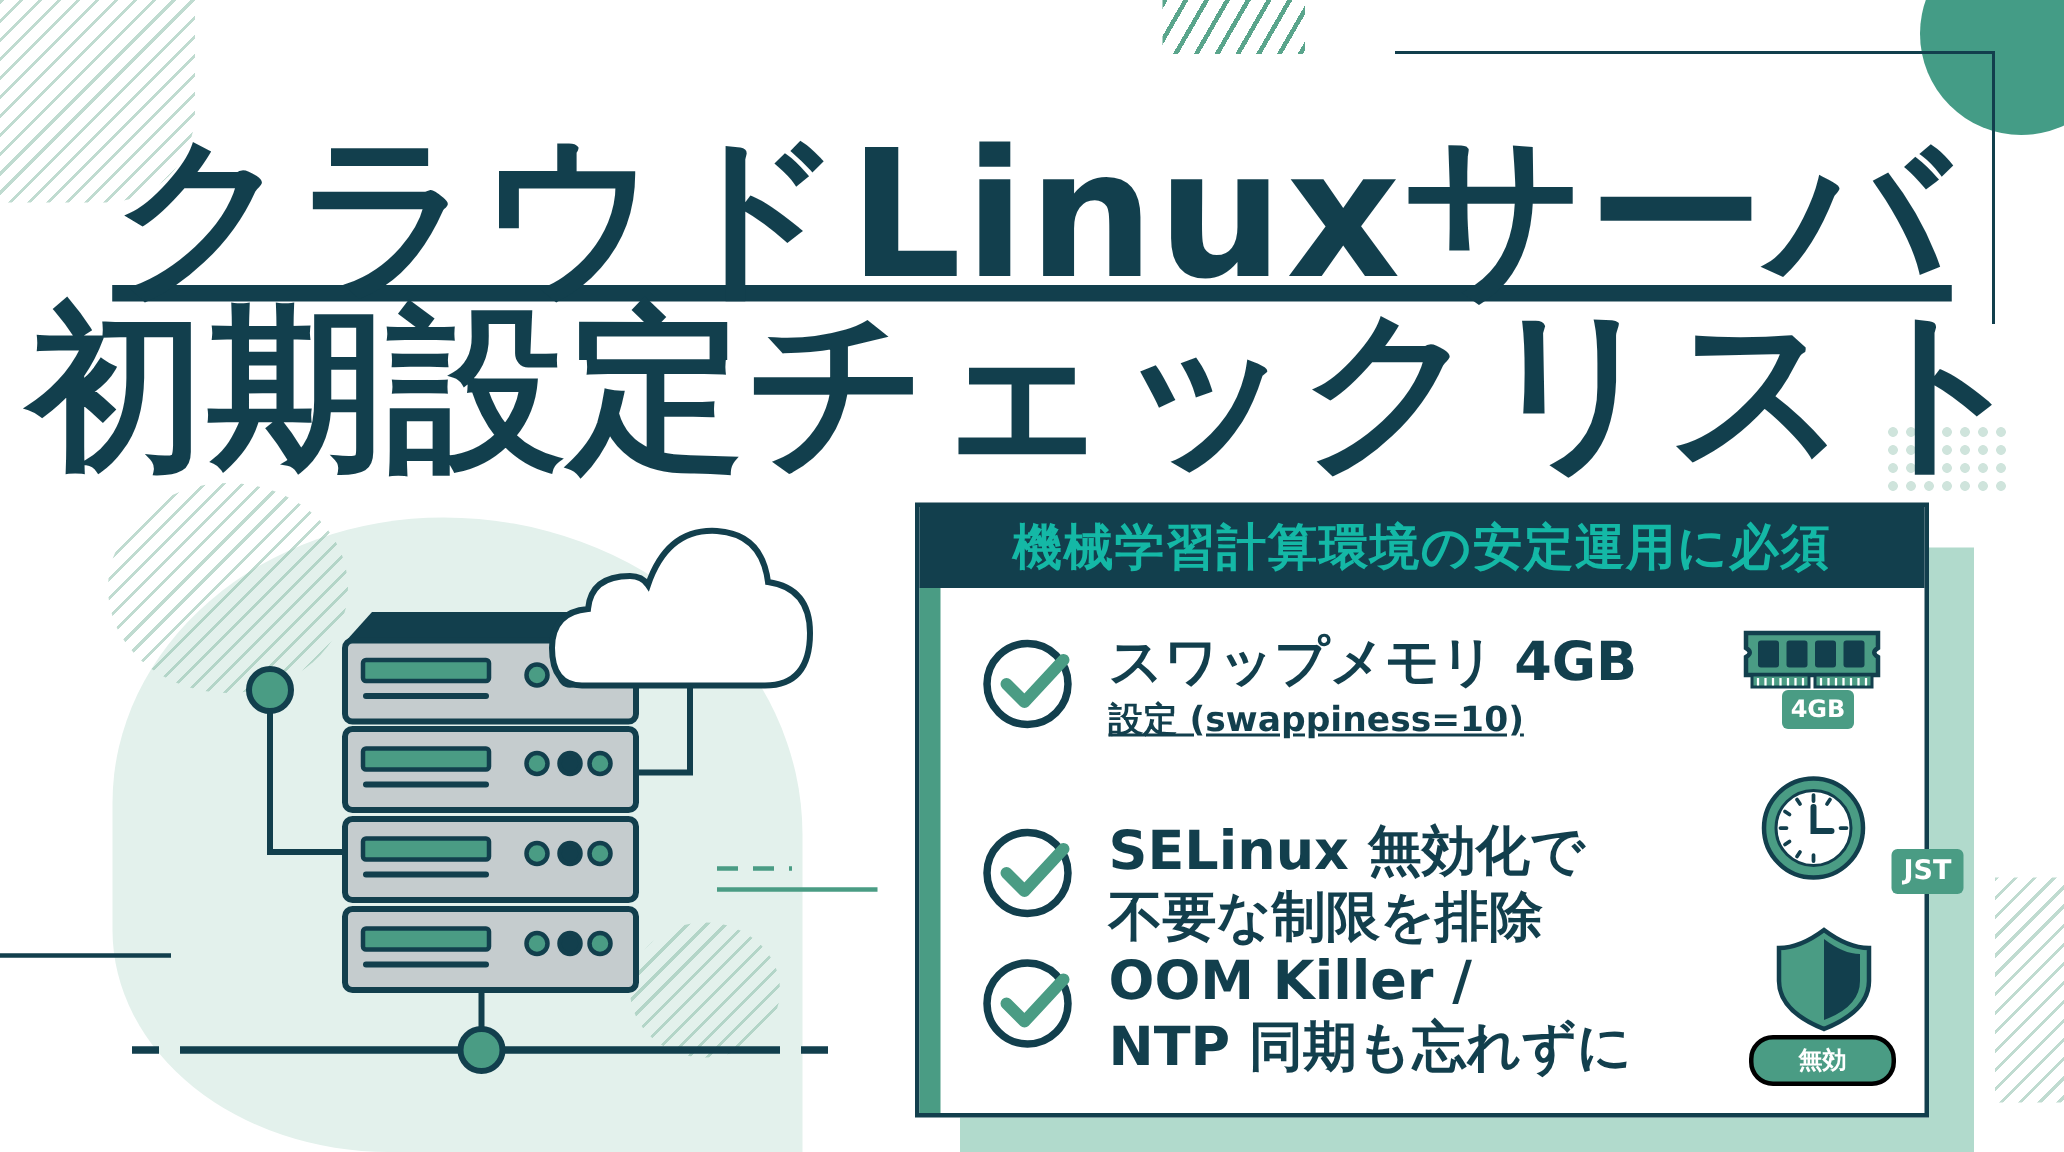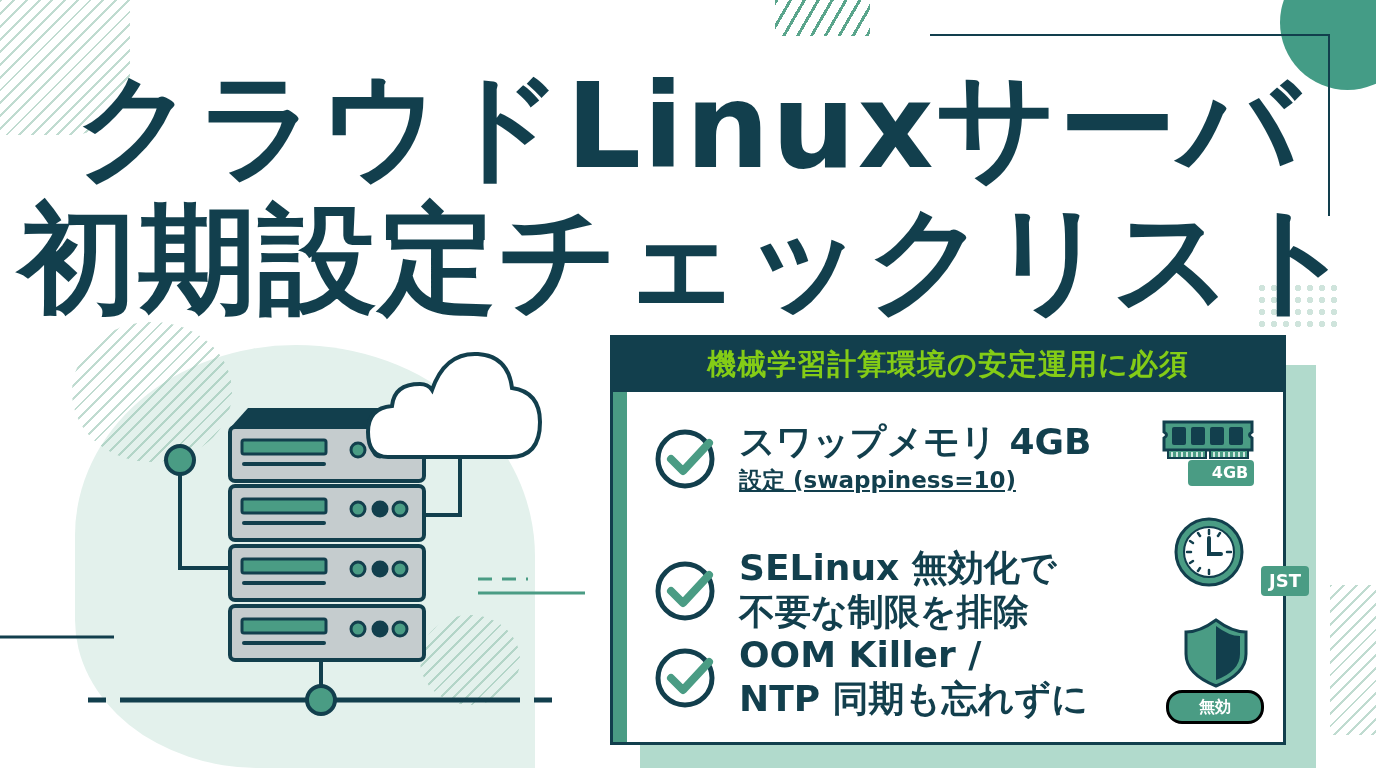--- a/index.html
+++ b/index.html
@@ -27,25 +27,25 @@
     color: #123f4d; line-height: 1;
   }
   
   .card-shadow { left: 640px; top: 365px; width: 676px; height: 403px; background: #b1dacc; }
   .card {
     left: 610px; top: 335px; width: 676px; height: 410px;
     background: #ffffff; border: 3px solid #123f4d; box-sizing: border-box;
   }
   .card-header {
     position: absolute; left: 0; top: 0; right: 0; height: 54px;
-    background: #123f4d; color: #84cc16; font-weight: bold; font-size: 29px;
+    background: #123f4d; color: #14b8a6; font-weight: bold; font-size: 33px;
     display: flex; align-items: center; justify-content: center; letter-spacing: 1px;
   }
   .card-accent { position: absolute; left: 0; top: 54px; bottom: 0; width: 14px; background: #4a9c84; }
-  .item { position: absolute; left: 40px; display: flex; align-items: center; }
+  .item { position: absolute; left: 40px; display: flex; align-items: flex-start; }
   .check { width: 70px; height: 70px; flex: 0 0 70px; }
   .item-text { margin-left: 16px; font-weight: bold; color: #123f4d; }
   .item-main { font-size: 36px; line-height: 44px; white-space: nowrap; }
   .item-sub { font-size: 23px; line-height: 32px; text-decoration: underline; }
   .item-icon { position: absolute; }
   .chip {
     position: absolute; background: #4a9c84; color: #fff; font-weight: bold;
     font-size: 16px; border-radius: 4px; text-align: center;
   }
 </style>
@@ -57,21 +57,21 @@
 <div class="abs" style="left:1280px;top:-45px;width:135px;height:135px;border-radius:50%;background:#449c86;"></div>
 <div class="abs" style="left:930px;top:34px;width:400px;height:2px;background:#123f4d;"></div>
 <div class="abs" style="left:1328px;top:34px;width:2px;height:182px;background:#123f4d;"></div>
 <div class="abs dots" style="left:1256px;top:282px;width:84px;height:48px;"></div>
 <div class="abs hatch" style="left:1330px;top:585px;width:46px;height:150px;"></div>
 
 <div class="abs" style="left:75px;top:345px;width:460px;height:423px;background:#e3f1ec;border-radius:48% 52% 10% 40% / 45% 50% 0 35%;"></div>
 <div class="abs hatch" style="left:72px;top:322px;width:160px;height:140px;border-radius:50%;"></div>
 <div class="abs hatch" style="left:420px;top:615px;width:100px;height:90px;border-radius:50%;"></div>
 
-<div class="title-line" style="top:67px;">クラウドLinuxサーバ</div>
+<div class="title-line" style="top:84px;text-decoration:underline;">クラウドLinuxサーバ</div>
 <div class="title-line" style="top:200px;">初期設定チェックリスト</div>
 
 <svg class="abs" style="left:0;top:330px;" width="600" height="420" viewBox="0 330 600 420">
 
   <line x1="0" y1="637" x2="114" y2="637" stroke="#123f4d" stroke-width="3"></line>
   <line x1="0" y1="646" x2="54" y2="646" stroke="#123f4d" stroke-width="3" opacity="0"></line>
   <line x1="478" y1="579" x2="528" y2="579" stroke="#4a9c84" stroke-width="3" stroke-dasharray="14 10"></line>
   <line x1="478" y1="593" x2="585" y2="593" stroke="#4a9c84" stroke-width="3"></line>
 
   <line x1="88" y1="700" x2="560" y2="700" stroke="#123f4d" stroke-width="5" stroke-dasharray="18 14 400 14 18"></line>
@@ -177,21 +177,21 @@
           <line x1="44" y1="34" x2="44" y2="39"></line>
         <line x1="56" y1="34" x2="56" y2="39"></line>
           <line x1="61" y1="34" x2="61" y2="39"></line>
           <line x1="66" y1="34" x2="66" y2="39"></line>
         <line x1="71" y1="34" x2="71" y2="39"></line>
           <line x1="76" y1="34" x2="76" y2="39"></line>
           <line x1="81" y1="34" x2="81" y2="39"></line>
           <line x1="86" y1="34" x2="86" y2="39"></line>
       </g>
     </svg>
-    <div class="chip" style="left:30px;top:42px;width:48px;height:26px;line-height:26px;padding-left:18px;">4GB</div>
+    <div class="chip" style="left:30px;top:42px;width:48px;height:26px;line-height:26px;">4GB</div>
   </div>
 
   <div class="item-icon" style="left:558px;top:176px;width:100px;height:90px;">
     <svg width="80" height="80" viewBox="0 0 80 80">
       <circle cx="38" cy="38" r="33" fill="#4a9c84" stroke="#123f4d" stroke-width="3"></circle>
       <circle cx="38" cy="38" r="25" fill="#ffffff" stroke="#123f4d" stroke-width="2"></circle>
       <g stroke="#123f4d" stroke-width="2.5" stroke-linecap="round">
         <line x1="38" y1="16" x2="38" y2="20"></line>
           <line x1="38" y1="56" x2="38" y2="60"></line>
         <line x1="16" y1="38" x2="20" y2="38"></line>

